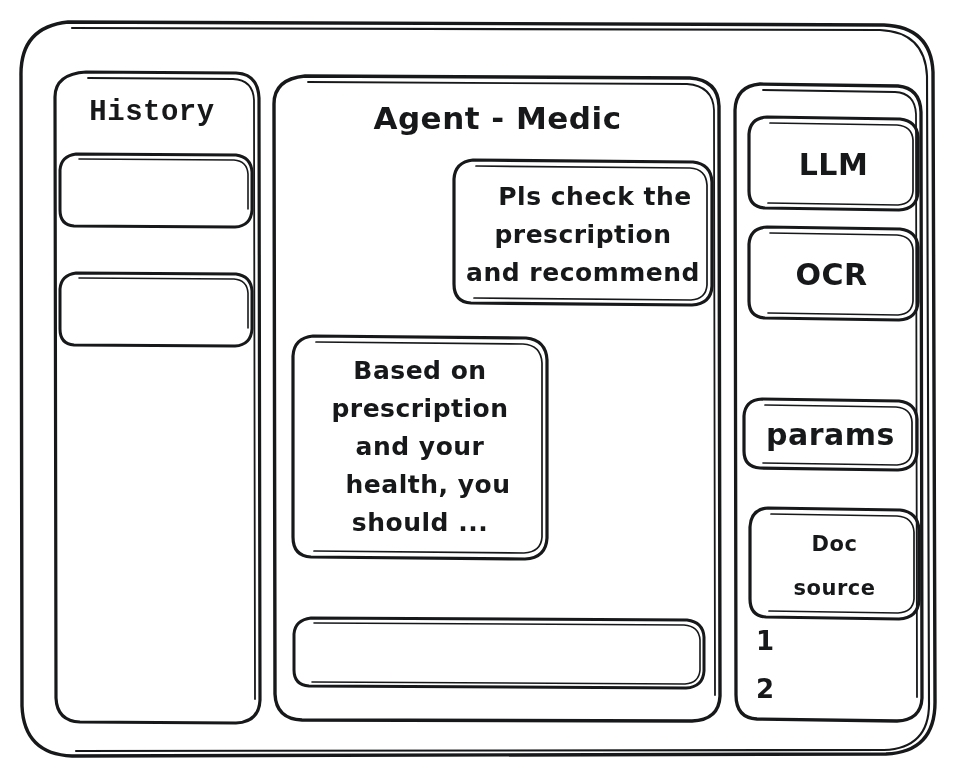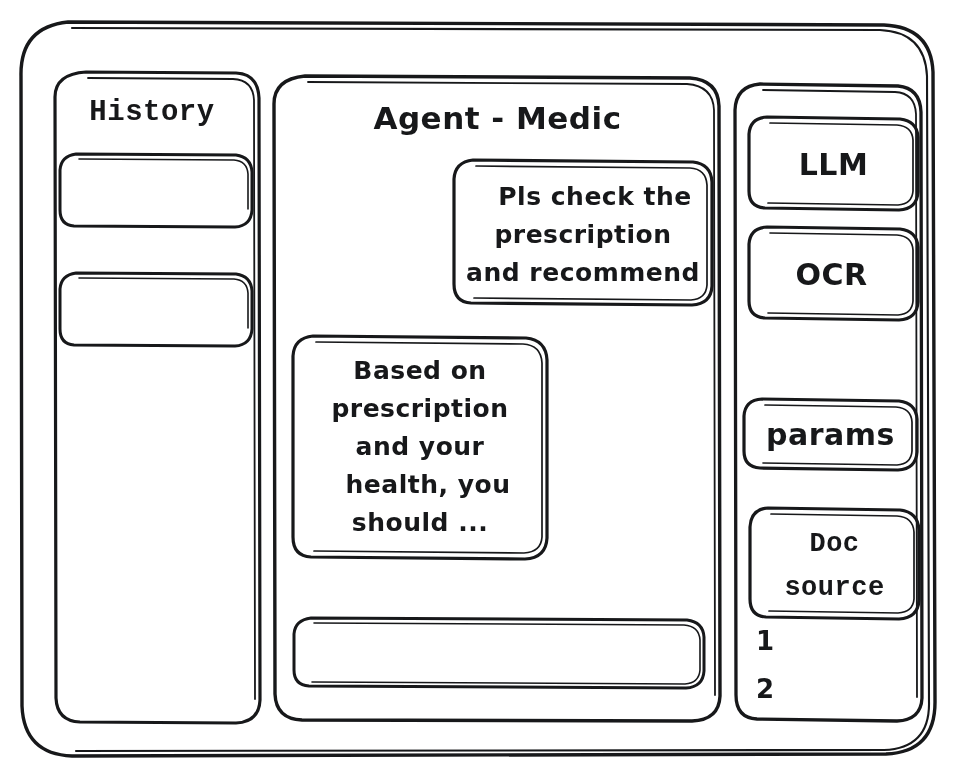--- a/index.html
+++ b/index.html
@@ -67,23 +67,22 @@
   .bubble-text {
     font-size: 25px;
     line-height: 38px;
     text-align: center;
   }
   .chip-text {
     font-size: 30px;
     text-align: center;
   }
   .chip-text.two-line {
-    font-size: 27px;
+    font-size: 21px;
     line-height: 44px;
-    font-family: Liberation Mono, monospace;
   }
   .num-text {
     font-size: 26px;
     font-weight: 700;
   }
 
   
   .hit {
     position: absolute;
     background: transparent;

